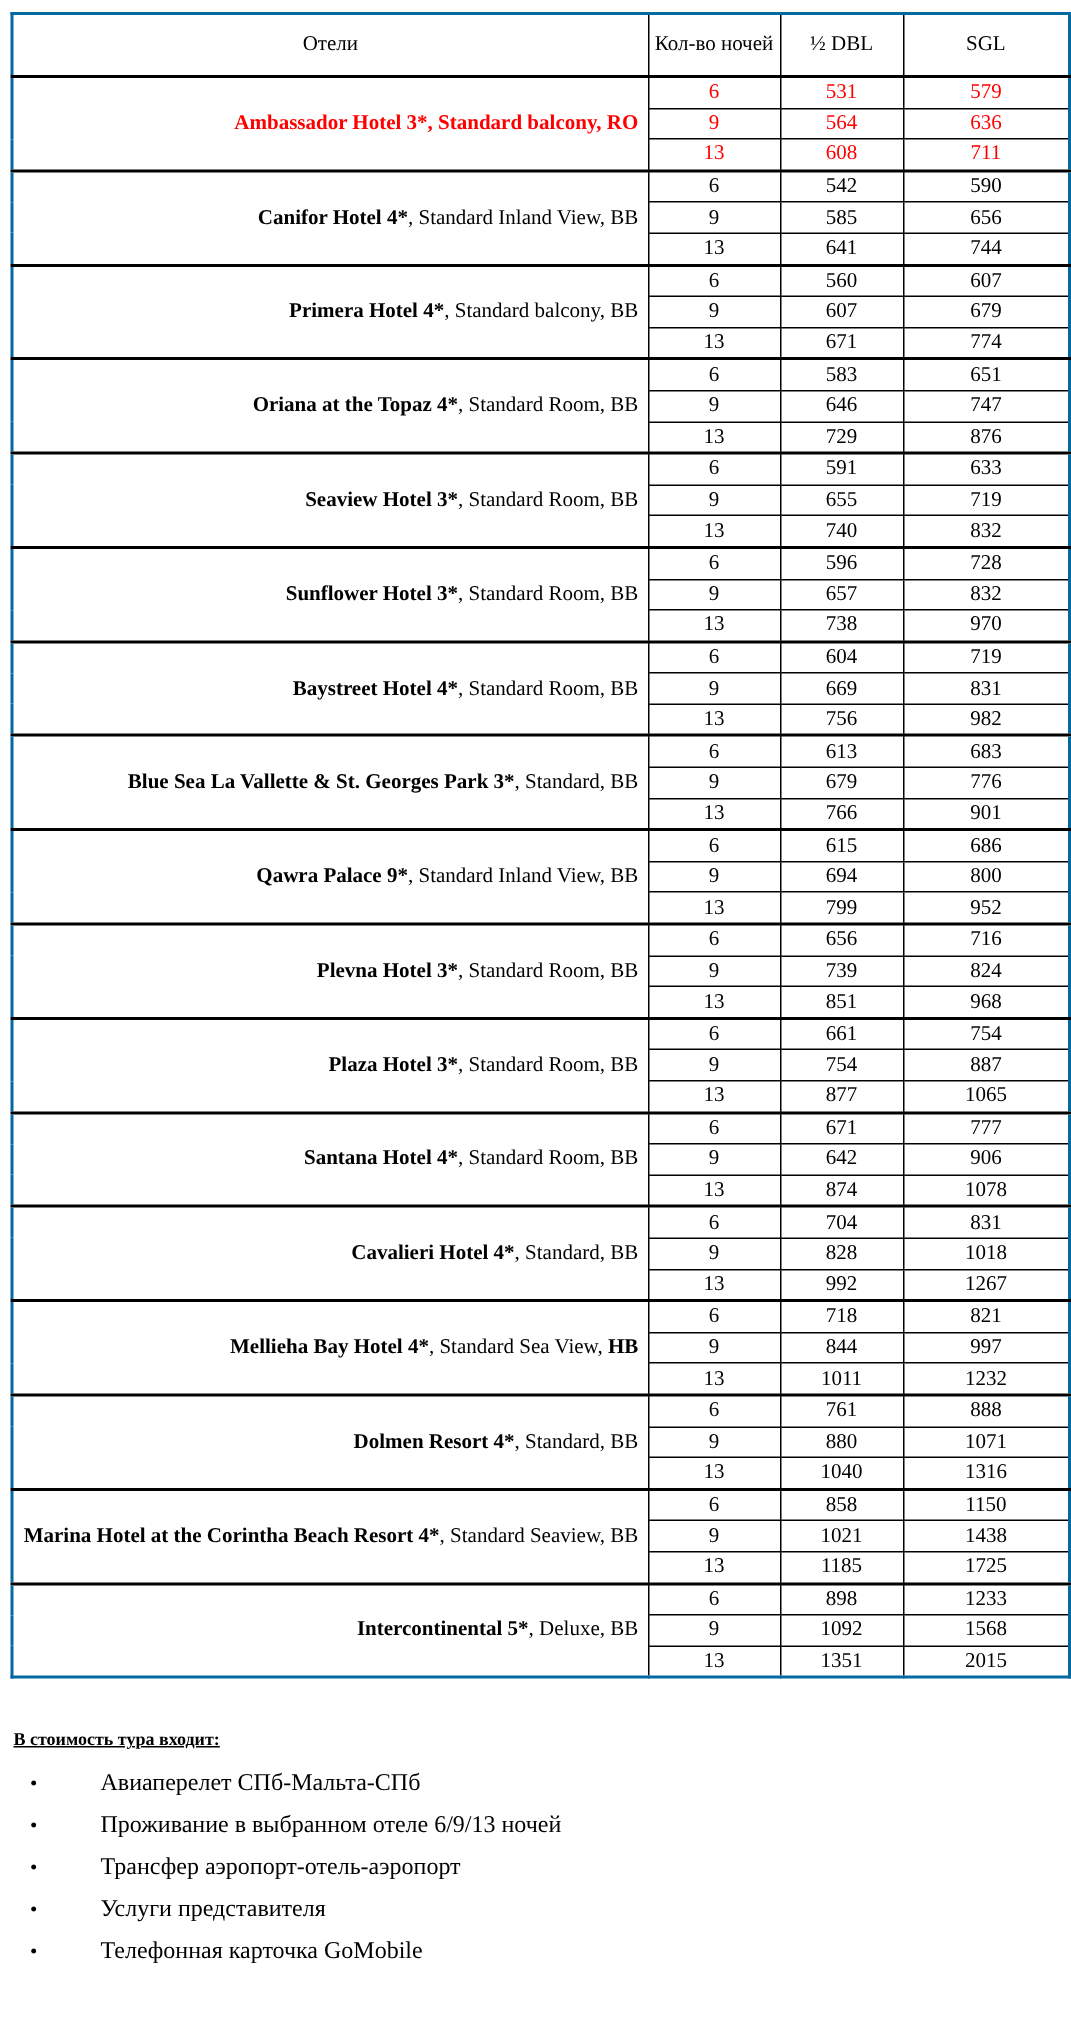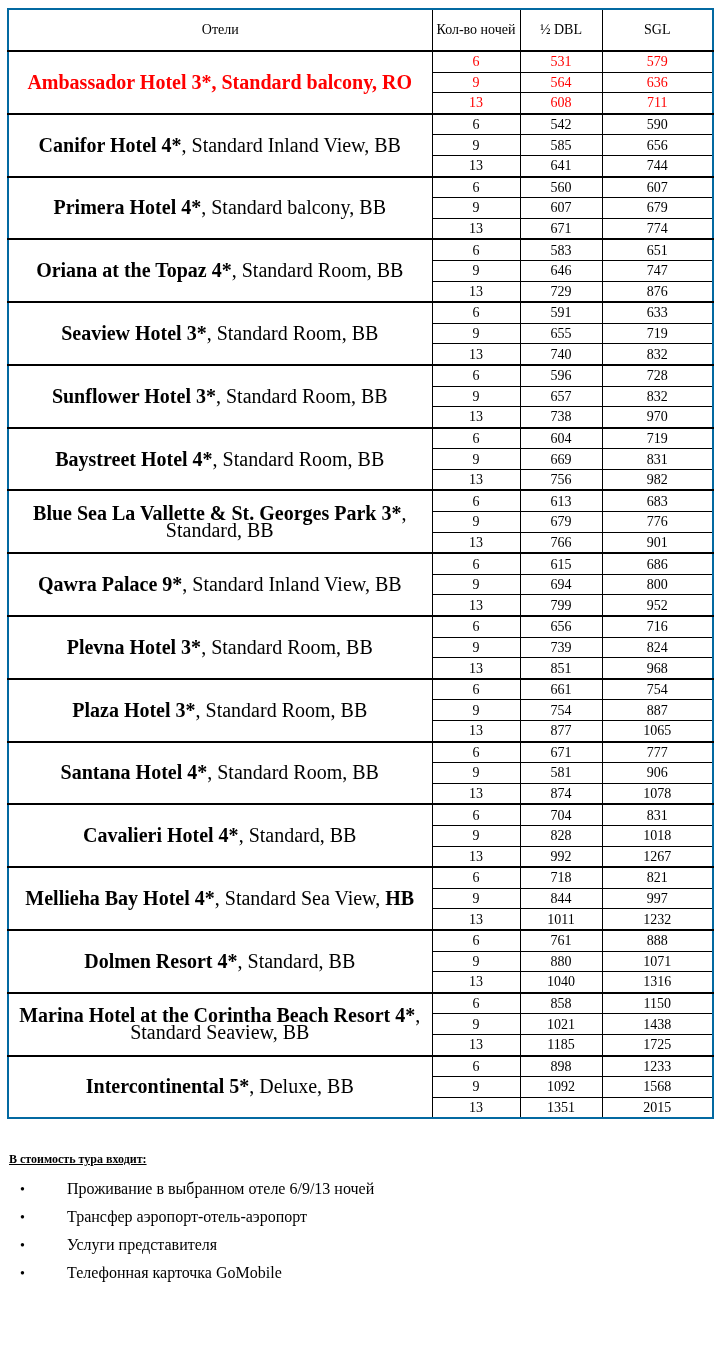--- a/index.html
+++ b/index.html
@@ -24,22 +24,22 @@
     font-weight: normal;
     font-size: 14px;
     height: 40px;
     text-align: center;
     vertical-align: middle;
     line-height: 18px;
     padding: 0 4px;
   }
   tbody.hotel-group { border-top: 2px solid #000; }
   td.hotel-cell {
-    font-size: 20px;
-    text-align: center;
+    font-size: 14px;
+    text-align: right;
     vertical-align: middle;
     padding: 2px 6px 2px 5px;
     line-height: 17px;
   }
   .hotel-name, .hotel-desc-bold { font-weight: bold; }
   td.num {
     font-size: 14px;
     text-align: center;
     vertical-align: middle;
     height: 19.6px;
@@ -301,21 +301,21 @@
       </tbody>
       <tbody class="hotel-group">
         <tr>
           <td class="hotel-cell" rowspan="3"><span class="hotel-name">Santana Hotel 4*</span><span class="hotel-desc">, Standard Room, BB</span><span class="hotel-desc-bold"></span></td>
           <td class="num">6</td>
           <td class="num">671</td>
           <td class="num">777</td>
         </tr>
         <tr>
           <td class="num">9</td>
-          <td class="num">581</td>
+          <td class="num">642</td>
           <td class="num">906</td>
         </tr>
         <tr>
           <td class="num">13</td>
           <td class="num">874</td>
           <td class="num">1078</td>
         </tr>
       </tbody>
       <tbody class="hotel-group">
         <tr>
@@ -405,19 +405,20 @@
           <td class="num">13</td>
           <td class="num">1351</td>
           <td class="num">2015</td>
         </tr>
       </tbody>
     </table>
 
 
   <h3 class="section-title">В стоимость тура входит:</h3>
   <ul class="included-list">
+      <li><span class="bullet">•</span><span>Авиаперелет СПб-Мальта-СПб</span></li>
       <li><span class="bullet">•</span><span>Проживание в выбранном отеле 6/9/13 ночей</span></li>
       <li><span class="bullet">•</span><span>Трансфер аэропорт-отель-аэропорт</span></li>
       <li><span class="bullet">•</span><span>Услуги представителя</span></li>
       <li><span class="bullet">•</span><span>Телефонная карточка GoMobile</span></li>
     </ul>
 
 </div>
 
 </body></html>

